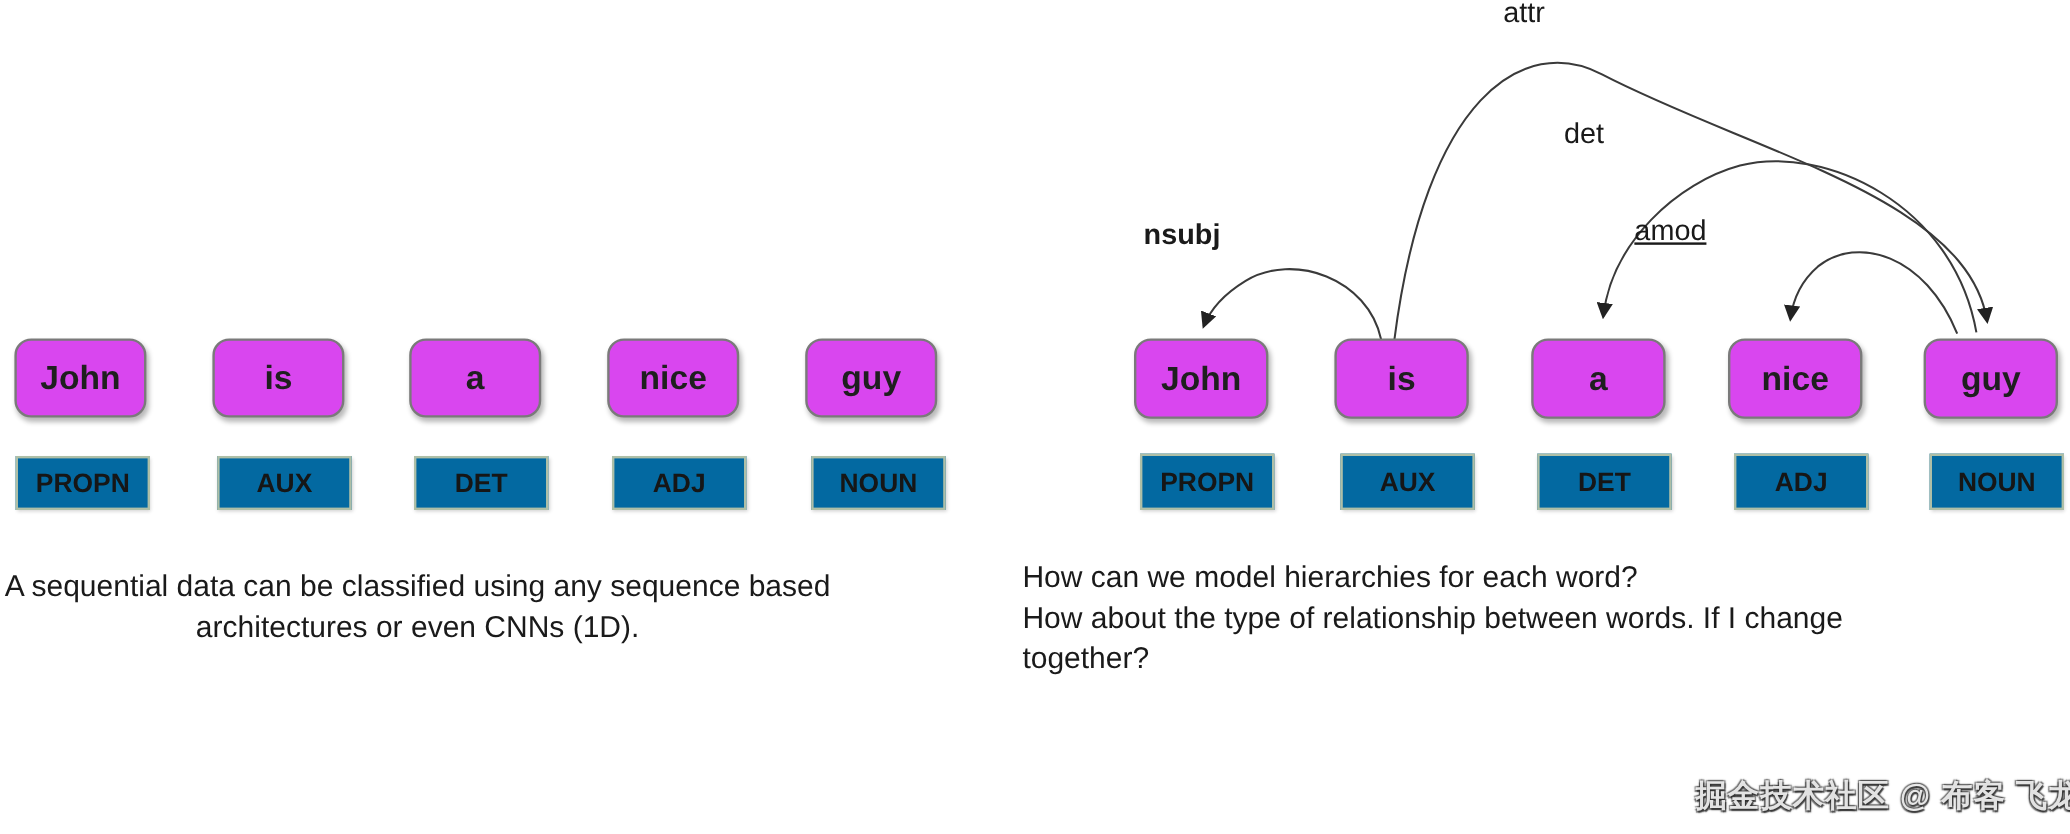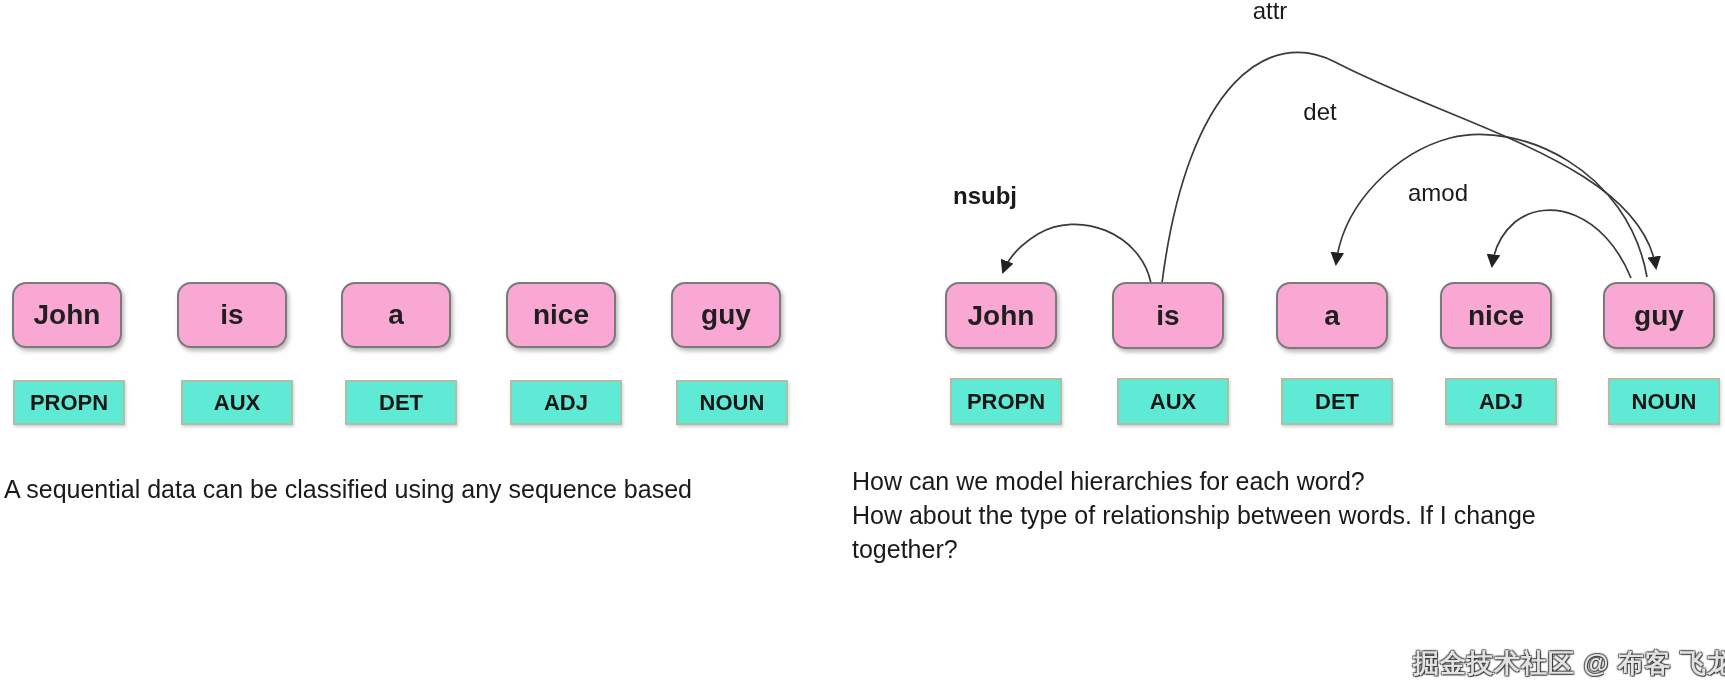--- a/index.html
+++ b/index.html
@@ -4,27 +4,27 @@
 <style>
   html,body{margin:0;padding:0;background:#ffffff;}
   #canvas{
     position:relative;width:1725px;height:695px;background:#ffffff;overflow:hidden;
     font-family:"Liberation Sans","DejaVu Sans",sans-serif;color:#1c1c1c;
   }
   .arcs{position:absolute;left:0;top:0;pointer-events:none;}
   .arc{fill:none;stroke:#3a3a3a;stroke-width:1.7px;}
   .word-box{
     position:absolute;display:flex;align-items:center;justify-content:center;
-    background:#f9a8d4;border:2px solid #7a7a7a;border-radius:14px;
+    background:#d946ef;border:2px solid #7a7a7a;border-radius:14px;
     box-shadow:2px 3px 4px rgba(0,0,0,0.28);box-sizing:border-box;
   }
   .word-box .word-label{font-size:28px;font-weight:600;color:#1f1f1f;}
   .pos-box{
     position:absolute;display:flex;align-items:center;justify-content:center;
-    background:#5eead4;border:2px solid #aebfa7;box-sizing:border-box;
+    background:#0369a1;border:2px solid #aebfa7;box-sizing:border-box;
     box-shadow:1px 2px 3px rgba(0,0,0,0.18);
   }
   .pos-box .pos-label{font-size:22px;font-weight:600;color:#161616;}
   .dep-label{
     position:absolute;transform:translate(-50%,-50%);
     font-size:24px;color:#1a1a1a;white-space:nowrap;
   }
   .caption{position:absolute;font-size:25px;line-height:34px;color:#1a1a1a;white-space:nowrap;}
   .caption .line{height:34px;}
   .caption .bold{font-weight:bold;}
@@ -112,26 +112,27 @@
       <div class="pos-box" style="left: 1445px; top: 378px; width: 112px; height: 47px;">
         <span class="pos-label">ADJ</span>
       </div>
       <div class="pos-box" style="left: 1608px; top: 378px; width: 112px; height: 47px;">
         <span class="pos-label">NOUN</span>
       </div>
     </section>
 
   <div class="caption" id="left-caption" style="left:4px;top:472px;text-align:center;">
     <div class="line">A sequential data can be classified using any sequence based</div>
+    <div class="line">architectures or even CNNs (1D).</div>
   </div>
 
   <div class="caption" id="right-questions" style="left:852px;top:464px;">
       <div class="line"><span>How can we model hierarchies for each word?</span></div>
       <div class="line"><span>How about the type of relationship between words. If I change</span></div>
       <div class="line"><span>together?</span></div>
     </div>
 
   <div id="watermark">掘金技术社区 @ 布客 飞龙</div>
 <div class="dep-label" style="left: 985px; top: 196px; font-weight: bold;">nsubj</div>
     <div class="dep-label" style="left: 1270px; top: 11px;">attr</div>
     <div class="dep-label" style="left: 1320px; top: 112px;">det</div>
-    <div class="dep-label" style="left: 1438px; top: 193px;">amod</div>
+    <div class="dep-label" style="left: 1392px; top: 193px; text-decoration: underline;">amod</div>
   </div>
 
 </body></html>

